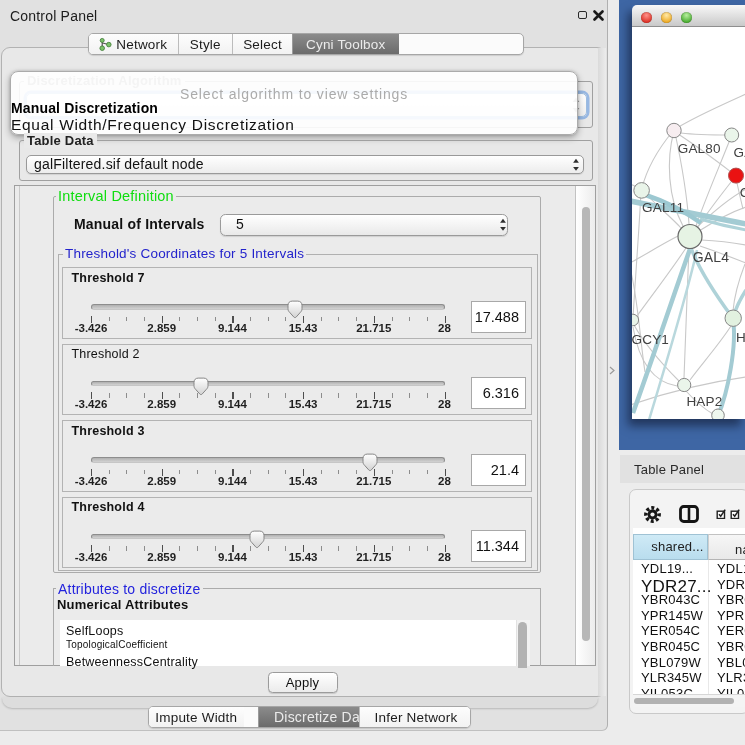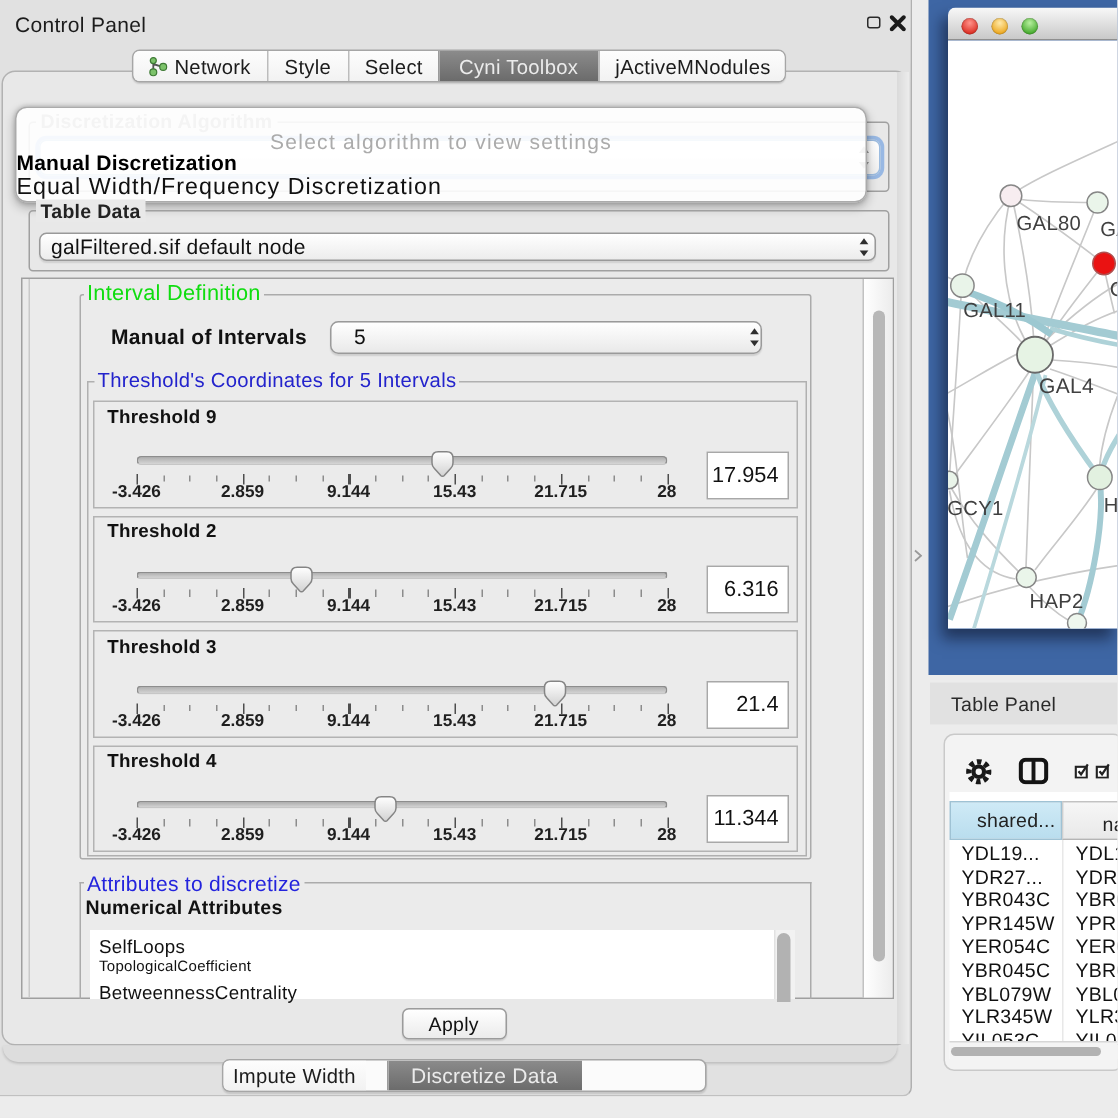--- a/index.html
+++ b/index.html
@@ -17,21 +17,20 @@
 <div style="left:88px;top:33px;width:435.5px;height:22px;border:1px solid #a6a6a6;border-radius:5px;overflow:hidden;background:#fbfbfb;box-shadow:0 1px 1px rgba(0,0,0,0.12);">
     <div style="left:0px;top:0;width:88.5px;height:20px;background:linear-gradient(#fdfdfd,#f2f2f2);color:#1c1c1c;display:flex;align-items:center;justify-content:center;font-size:13.5px;"><svg width="13" height="15" style="position:relative;margin-right:4px;top:0px">
         <path d="M3.2,4 L3.2,11 M3.2,6 C6,6 7,7.5 9.6,7.5" stroke="#555" stroke-width="1.2" fill="none"></path>
         <circle cx="3.2" cy="3.4" r="2" fill="#7cc26a" stroke="#3e7a35" stroke-width="0.8"></circle>
         <circle cx="3.2" cy="11.2" r="2.3" fill="#7cc26a" stroke="#3e7a35" stroke-width="0.8"></circle>
         <circle cx="9.8" cy="7.6" r="2.3" fill="#7cc26a" stroke="#3e7a35" stroke-width="0.8"></circle>
       </svg>Network</div>
     <div style="left:88.5px;top:0;width:54.5px;height:20px;background:linear-gradient(#fdfdfd,#f2f2f2);color:#1c1c1c;border-left:1px solid #bcbcbc;display:flex;align-items:center;justify-content:center;font-size:13.5px;">Style</div>
     <div style="left:143.0px;top:0;width:60px;height:20px;background:linear-gradient(#fdfdfd,#f2f2f2);color:#1c1c1c;border-left:1px solid #bcbcbc;display:flex;align-items:center;justify-content:center;font-size:13.5px;">Select</div>
     <div style="left:203.0px;top:0;width:106.5px;height:20px;background:linear-gradient(#8b8b8b,#6b6b6b);color:#ebebeb;border-left:1px solid #9b9b9b;display:flex;align-items:center;justify-content:center;font-size:13.5px;">Cyni Toolbox</div>
-    <div style="left:309.5px;top:0;width:126px;height:20px;background:linear-gradient(#fdfdfd,#f2f2f2);color:#1c1c1c;border-left:1px solid #bcbcbc;display:flex;align-items:center;justify-content:center;font-size:13.5px;">jActiveMNodules</div>
   </div>
 <div style="left:19px;top:81px;width:574px;height:47px;border:1px solid #a0a0a0;border-radius:3px;"></div>
 <div style="left:24px;top:72.5px;font-size:13px;font-weight:bold;color:#8a8a8a;background:#e9e9e9;padding:0 3px;">Discretization Algorithm</div>
 <div style="left:26px;top:93px;width:561px;height:24px;border-radius:5px;background:linear-gradient(#ffffff,#efefef);border:1px solid #9cbce0;box-shadow:0 0 0 2.5px rgba(125,168,225,0.75);"></div>
 <svg style="position:absolute;left:571px;top:97px" width="10" height="16">
     <path d="M5,0.5 L8.4,5 L1.6,5 Z" fill="#9a9a9a"></path>
     <path d="M5,15.5 L8.4,11 L1.6,11 Z" fill="#9a9a9a"></path>
   </svg>
 <div style="left:9.5px;top:70.5px;width:568.5px;height:64px;background:rgba(255,255,255,0.9);border:1px solid #ababab;border-radius:8px;box-shadow:0 3px 7px rgba(0,0,0,0.3), 0 0 3px rgba(0,0,0,0.18);"></div>
 <div style="left:10px;top:86px;width:568px;text-align:center;font-size:14px;letter-spacing:0.85px;color:#ababab;">Select algorithm to view settings</div>
@@ -56,21 +55,21 @@
 <div style="left:74px;top:216px;white-space:nowrap;font-size:14px;font-weight:bold;color:#111;">Manual of Intervals</div>
 <div style="left:220px;top:214px;width:288px;height:22px;border-radius:5.5px;border:1px solid #9a9a9a;background:linear-gradient(#ffffff,#e9e9e9);box-shadow:0 1px 1px rgba(0,0,0,0.12);"></div>
 <div style="left:236px;top:215.5px;font-size:14px;color:#111;">5</div>
 <svg style="position:absolute;left:498px;top:218px" width="10" height="14">
     <path d="M5,0.8 L7.9,4.8 L2.1,4.8 Z" fill="#2e2e2e"></path>
     <path d="M5,12.8 L7.9,9 L2.1,9 Z" fill="#2e2e2e"></path>
   </svg>
 <div style="left:58px;top:254px;width:480px;height:316.5px;border:1px solid #b0b0b0;"></div>
 <div style="left:63px;top:245.5px;font-size:13.5px;color:#2323cc;background:#ebebeb;padding:0 2px;">Threshold's Coordinates for 5 Intervals</div>
 <div style="left:62px;top:267.0px;width:470px;height:71.6px;border:1px solid #b3b3b3;"></div>
-<div style="left:71.5px;top:270.5px;font-size:12.5px;font-weight:bold;color:#111;">Threshold 9</div>
+<div style="left:71.5px;top:270.5px;font-size:12.5px;font-weight:bold;color:#111;">Threshold 7</div>
 <div style="left:91.0px;top:304.0px;width:353.5px;height:5.5px;border:1px solid #8d8d8d;border-bottom-color:#c6c6c6;border-radius:3px;background:linear-gradient(#b0b0b0,#d2d2d2);"></div>
 <div style="left:91.0px;top:315.5px;width:1.2px;height:7px;background:#4e4e4e;"></div>
 <div style="left:108.7px;top:316.5px;width:1px;height:4.5px;background:#8c8c8c;"></div>
 <div style="left:126.3px;top:316.5px;width:1px;height:4.5px;background:#8c8c8c;"></div>
 <div style="left:144.0px;top:316.5px;width:1px;height:4.5px;background:#8c8c8c;"></div>
 <div style="left:161.7px;top:315.5px;width:1.2px;height:7px;background:#4e4e4e;"></div>
 <div style="left:179.4px;top:316.5px;width:1px;height:4.5px;background:#8c8c8c;"></div>
 <div style="left:197.1px;top:316.5px;width:1px;height:4.5px;background:#8c8c8c;"></div>
 <div style="left:214.7px;top:316.5px;width:1px;height:4.5px;background:#8c8c8c;"></div>
 <div style="left:232.4px;top:315.5px;width:1.2px;height:7px;background:#4e4e4e;"></div>
@@ -94,23 +93,23 @@
 <div style="left:414.5px;top:321.5px;width:60px;text-align:center;font-size:11.5px;font-weight:bold;letter-spacing:0;color:#1f1f1f;">28</div>
 <svg style="position:absolute;left:287.0px;top:300.0px" width="16" height="20">
     <defs>
       <linearGradient id="tg0" x1="0" y1="0" x2="0" y2="1">
         <stop offset="0" stop-color="#ffffff"></stop>
         <stop offset="1" stop-color="#d2d2d2"></stop>
       </linearGradient>
     </defs>
     <path d="M1.0,5.4 C1.0,2.8 2.6,1.1 5.2,1.1 L10.8,1.1 C13.4,1.1 15.0,2.8 15.0,5.4 L15.0,8.6 C15.0,10.2 14.5,11.2 13.4,12.3 L9.3,16.9 C8.6,17.8 7.4,17.8 6.7,16.9 L2.6,12.3 C1.5,11.2 1.0,10.2 1.0,8.6 Z" fill="url(#tg0)" stroke="#858585" stroke-width="1"></path>
   </svg>
-<div style="left:471px;top:300.5px;width:55px;height:32px;background:#fff;border:1px solid #a8a8a8;display:flex;align-items:center;justify-content:flex-end;padding-right:6px;font-size:14.5px;letter-spacing:0;color:#111;">17.954</div>
+<div style="left:471px;top:300.5px;width:55px;height:32px;background:#fff;border:1px solid #a8a8a8;display:flex;align-items:center;justify-content:flex-end;padding-right:6px;font-size:14.5px;letter-spacing:0;color:#111;">17.488</div>
 <div style="left:62px;top:343.6px;width:470px;height:71.6px;border:1px solid #b3b3b3;"></div>
-<div style="left:71.5px;top:347.1px;font-size:12.5px;font-weight:bold;color:#111;">Threshold 2</div>
+<div style="left:71.5px;top:347.1px;font-size:12.5px;font-weight:normal;color:#111;">Threshold 2</div>
 <div style="left:91.0px;top:380.6px;width:353.5px;height:5.5px;border:1px solid #8d8d8d;border-bottom-color:#c6c6c6;border-radius:3px;background:linear-gradient(#b0b0b0,#d2d2d2);"></div>
 <div style="left:91.0px;top:392.1px;width:1.2px;height:7px;background:#4e4e4e;"></div>
 <div style="left:108.7px;top:393.1px;width:1px;height:4.5px;background:#8c8c8c;"></div>
 <div style="left:126.3px;top:393.1px;width:1px;height:4.5px;background:#8c8c8c;"></div>
 <div style="left:144.0px;top:393.1px;width:1px;height:4.5px;background:#8c8c8c;"></div>
 <div style="left:161.7px;top:392.1px;width:1.2px;height:7px;background:#4e4e4e;"></div>
 <div style="left:179.4px;top:393.1px;width:1px;height:4.5px;background:#8c8c8c;"></div>
 <div style="left:197.1px;top:393.1px;width:1px;height:4.5px;background:#8c8c8c;"></div>
 <div style="left:214.7px;top:393.1px;width:1px;height:4.5px;background:#8c8c8c;"></div>
 <div style="left:232.4px;top:392.1px;width:1.2px;height:7px;background:#4e4e4e;"></div>
@@ -229,20 +228,21 @@
 <div style="left:66px;top:623.5px;font-size:12.5px;color:#111;">SelfLoops</div>
 <div style="left:66px;top:639.0px;font-size:10px;color:#111;">TopologicalCoefficient</div>
 <div style="left:66px;top:654.5px;font-size:12.5px;color:#111;">BetweennessCentrality</div>
 <div style="left:515.5px;top:619.5px;width:14.5px;height:46px;background:#f2f2f2;border-left:1px solid #e2e2e2;"></div>
 <div style="left:518px;top:621.5px;width:9px;height:46px;background:#b2b2b2;border-radius:4.5px 4.5px 0 0;"></div>
 <div style="left:267.5px;top:672px;width:70px;height:20.5px;border:1px solid #9b9b9b;border-radius:4.5px;background:linear-gradient(#ffffff,#ebebeb);display:flex;align-items:center;justify-content:center;font-size:13px;color:#111;box-shadow:0 1px 1px rgba(0,0,0,0.14);">Apply</div>
 <div style="left:2px;top:697px;width:596px;height:11px;background:#dddddd;border-radius:0 0 10px 10px;box-shadow:0 1px 2px rgba(0,0,0,0.18);"></div>
 <div style="left:147.5px;top:706px;width:323.5px;height:22px;border:1px solid #a6a6a6;border-radius:5px;overflow:hidden;background:#fbfbfb;box-shadow:0 1px 1px rgba(0,0,0,0.12);">
     <div style="left:0px;top:0;width:95.5px;height:20px;background:linear-gradient(#fdfdfd,#f2f2f2);color:#1c1c1c;display:flex;align-items:center;justify-content:center;font-size:13.5px;">Impute Width</div>
     <div style="left:109px;top:0;width:130px;height:20px;background:linear-gradient(#8b8b8b,#6b6b6b);color:#ebebeb;border-left:1px solid #9b9b9b;display:flex;align-items:center;justify-content:center;font-size:14px;">Discretize Data</div>
+    <div style="left:210.5px;top:0;width:113px;height:20px;background:linear-gradient(#fdfdfd,#f2f2f2);color:#1c1c1c;border-left:1px solid #bcbcbc;display:flex;align-items:center;justify-content:center;font-size:13.5px;">Infer Network</div>
   </div>
 <div style="left:619px;top:0;width:126px;height:450px;background:#3e66a4;"></div>
 <div style="left:632px;top:5px;width:113px;height:414px;box-shadow:-4px 7px 9px rgba(8,12,28,0.52);"></div>
 <div style="left:632px;top:5px;width:113px;height:22px;border-radius:5px 0 0 0;background:linear-gradient(#f8f8f8,#c9c9c9);border-bottom:1px solid #8f8f8f;"></div>
 <div style="left:641px;top:11.7px;width:11px;height:11px;border-radius:50%;background:radial-gradient(circle at 50% 30%,#ff928a,#dc2f24 75%);box-shadow:inset 0 0 1px rgba(0,0,0,0.55);"></div>
 <div style="left:661.2px;top:11.7px;width:11px;height:11px;border-radius:50%;background:radial-gradient(circle at 50% 30%,#ffe9a8,#eda921 75%);box-shadow:inset 0 0 1px rgba(0,0,0,0.55);"></div>
 <div style="left:680.5px;top:11.7px;width:11px;height:11px;border-radius:50%;background:radial-gradient(circle at 50% 30%,#b7ef9e,#46ab2e 75%);box-shadow:inset 0 0 1px rgba(0,0,0,0.55);"></div>
 <svg style="position:absolute;left:632px;top:27px;background:#ffffff" width="113" height="392" viewBox="632 27 113 392">
 <g fill="none">
 
@@ -331,21 +331,21 @@
     <rect x="1.2" y="3.2" width="7.3" height="7.3" fill="#fff" stroke="#222" stroke-width="1.4"></rect>
     <path d="M3,6.2 L4.7,8.2 L9.2,1.6" stroke="#222" stroke-width="1.5" fill="none"></path>
   </svg>
 <div style="left:633px;top:528px;width:112px;height:178px;background:#fff;"></div>
 <div style="left:633px;top:534px;width:75px;height:25.5px;background:linear-gradient(#cfeaf6,#b9ddee);border:1px solid #9fc2d4;display:flex;align-items:center;justify-content:center;padding-left:14px;font-size:13px;color:#222;">shared...</div>
 <div style="left:708px;top:534px;width:37px;height:25.5px;background:linear-gradient(#f6f6f6,#e9e9e9);border-top:1px solid #c2c2c2;border-bottom:1px solid #b5b5b5;border-left:1px solid #cfcfcf;"></div>
 <div style="left:735px;top:542px;font-size:13px;color:#222;">na</div>
 <div style="left:708px;top:559.5px;width:1px;height:134px;background:#e8e8e8;"></div>
 <div style="left:641px;top:561.2px;font-size:13px;color:#111;">YDL19...</div>
 <div style="left:717px;top:561.2px;width:28px;overflow:hidden;font-size:13px;color:#111;">YDL194W</div>
-<div style="left:641px;top:576.8px;font-size:13px;color:#111;">YDR27...</div>
+<div style="left:641px;top:576.8px;font-size:17px;color:#111;">YDR27...</div>
 <div style="left:717px;top:576.8px;width:28px;overflow:hidden;font-size:13px;color:#111;">YDR277C</div>
 <div style="left:641px;top:592.3px;font-size:13px;color:#111;">YBR043C</div>
 <div style="left:717px;top:592.3px;width:28px;overflow:hidden;font-size:13px;color:#111;">YBR043C</div>
 <div style="left:641px;top:607.9px;font-size:13px;color:#111;">YPR145W</div>
 <div style="left:717px;top:607.9px;width:28px;overflow:hidden;font-size:13px;color:#111;">YPR145W</div>
 <div style="left:641px;top:623.4px;font-size:13px;color:#111;">YER054C</div>
 <div style="left:717px;top:623.4px;width:28px;overflow:hidden;font-size:13px;color:#111;">YER054C</div>
 <div style="left:641px;top:639.0px;font-size:13px;color:#111;">YBR045C</div>
 <div style="left:717px;top:639.0px;width:28px;overflow:hidden;font-size:13px;color:#111;">YBR045C</div>
 <div style="left:641px;top:654.5px;font-size:13px;color:#111;">YBL079W</div>

